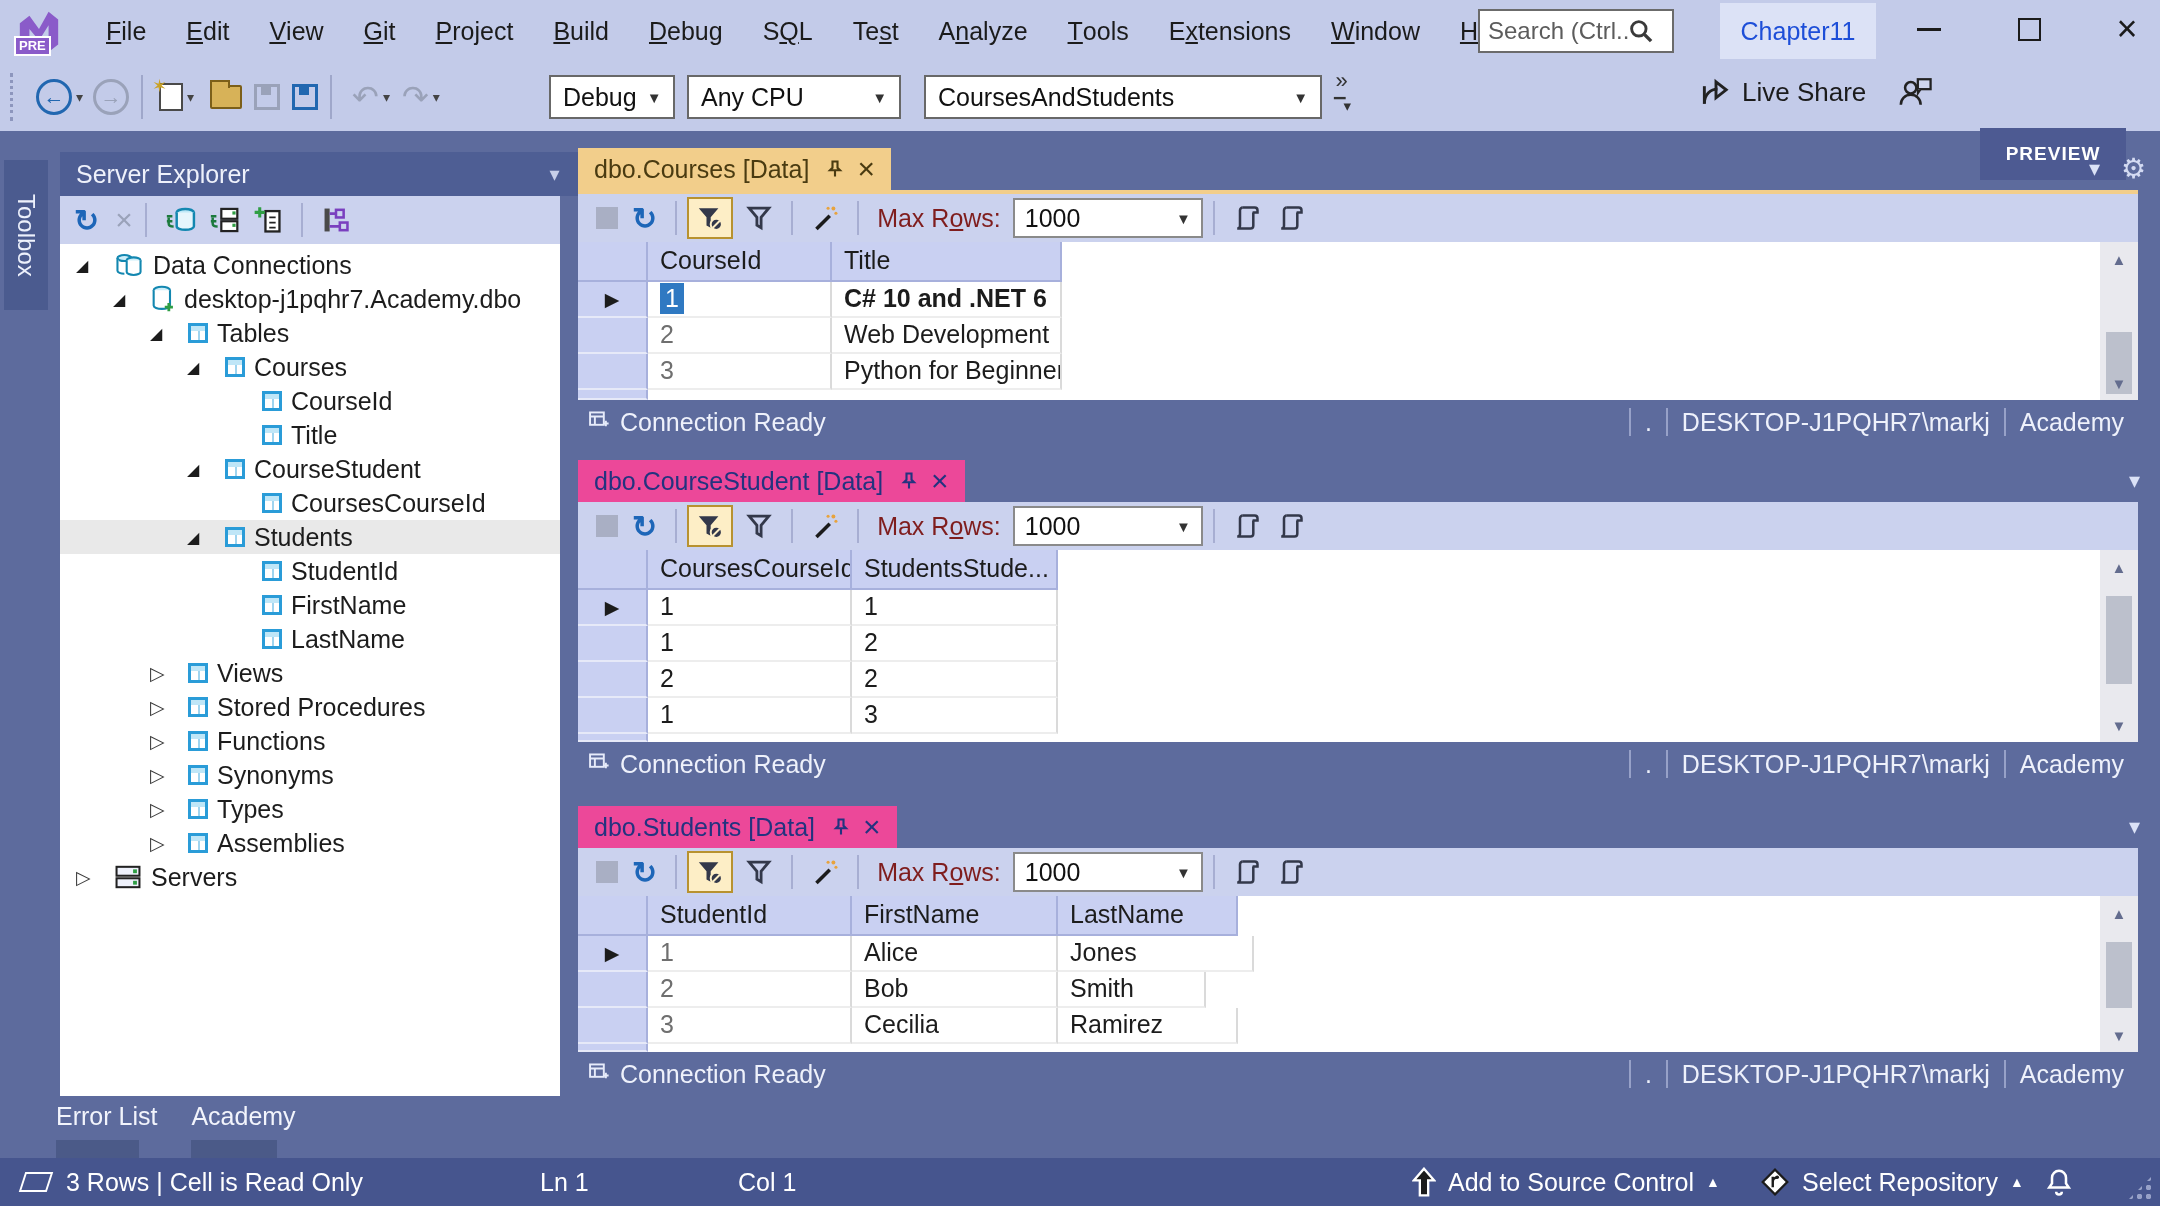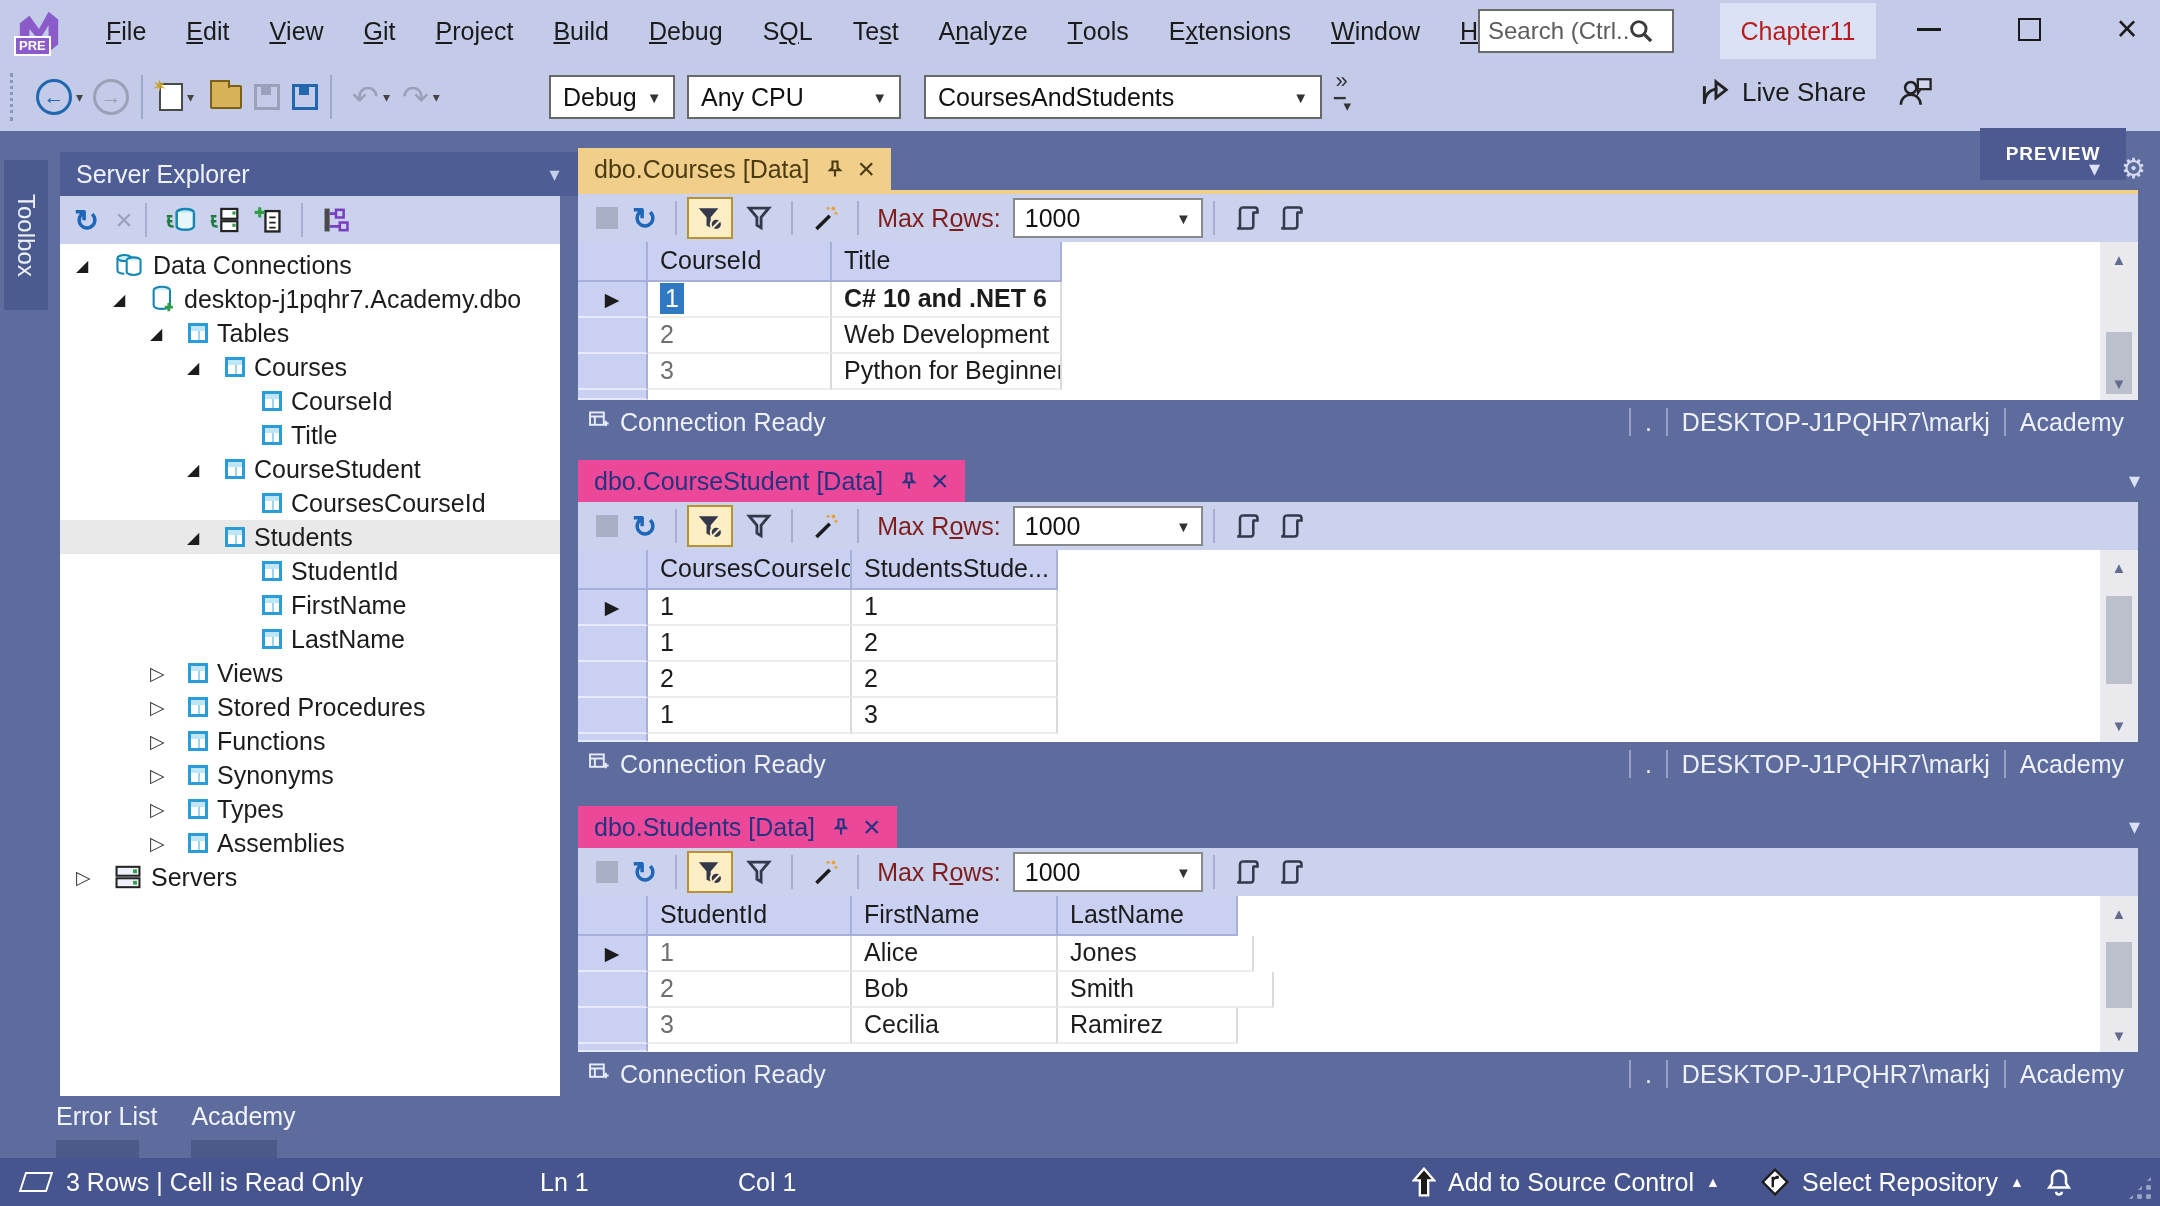--- a/index.html
+++ b/index.html
@@ -11,21 +11,21 @@
   .titlebar{position:absolute;left:0;top:0;width:2160px;height:62px;background:#c3cbe9}
   .vslogo{position:absolute;left:16px;top:8px;width:46px;height:46px}
   .vslogo .badge{position:absolute;left:-2px;bottom:-2px;background:#8a5bc9;border:2px solid #fff;color:#fff;
     font-size:13px;font-weight:bold;padding:0 3px;line-height:16px}
   .menu{position:absolute;left:86px;top:0;height:62px;display:flex;align-items:center}
   .menu-item{padding:0 20px;font-size:25px;color:#1b1b1b;height:62px;display:flex;align-items:center}
   .searchbox{position:absolute;left:1478px;top:9px;width:196px;height:44px;background:#fff;border:2px solid #6b6b6b;
     display:flex;align-items:center;padding:0 8px}
   .searchbox input{border:none;outline:none;width:140px;font-size:24px;font-family:"Liberation Sans",sans-serif;color:#333;background:transparent}
   .searchbox input::placeholder{color:#5c5c5c}
-  .proj-tab{position:absolute;left:1720px;top:3px;width:156px;height:56px;background:#dce2f6;color:#b91c1c;
+  .proj-tab{position:absolute;left:1720px;top:3px;width:156px;height:56px;background:#dce2f6;color:#1d4ed8;
     font-size:25px;display:flex;align-items:center;justify-content:center}
   .wbtn{position:absolute;top:0;width:62px;height:58px;display:flex;align-items:center;justify-content:center}
   .wbtn.min{left:1898px}.wbtn.max{left:1998px}.wbtn.close{left:2096px}
   .ic-minline{width:24px;border-top:3px solid #1b1b1b}
   .ic-maxbox{width:23px;height:23px;border:2px solid #1b1b1b}
   .ic-x{font-size:36px;color:#1b1b1b;line-height:1}
 
   
   .toolbar{position:absolute;left:0;top:62px;width:2160px;height:69px;background:#c3cbe9}
   .tb-cluster{position:absolute;left:10px;top:0;height:69px;display:flex;align-items:center}
@@ -732,21 +732,21 @@
             <span class="rowarrow">▶</span>
           </div>
           <div class="gcell dim" style="width: 204px;">1</div>
           <div class="gcell" style="width: 206px;">Alice</div>
           <div class="gcell" style="width: 196px;">Jones</div>
         </div>
         <div class="grow">
           <div class="gsel"></div>
           <div class="gcell dim" style="width: 204px;">2</div>
           <div class="gcell" style="width: 206px;">Bob</div>
-          <div class="gcell" style="width: 216px;">Smith</div>
+          <div class="gcell" style="width: 148px;">Smith</div>
         </div>
         <div class="grow">
           <div class="gsel"></div>
           <div class="gcell dim" style="width: 204px;">3</div>
           <div class="gcell" style="width: 206px;">Cecilia</div>
           <div class="gcell" style="width: 180px;">Ramirez</div>
         </div>
         <div class="grow stub" style="height: 8px;">
           <div class="gsel" style="height: 8px;"></div>
         </div>

